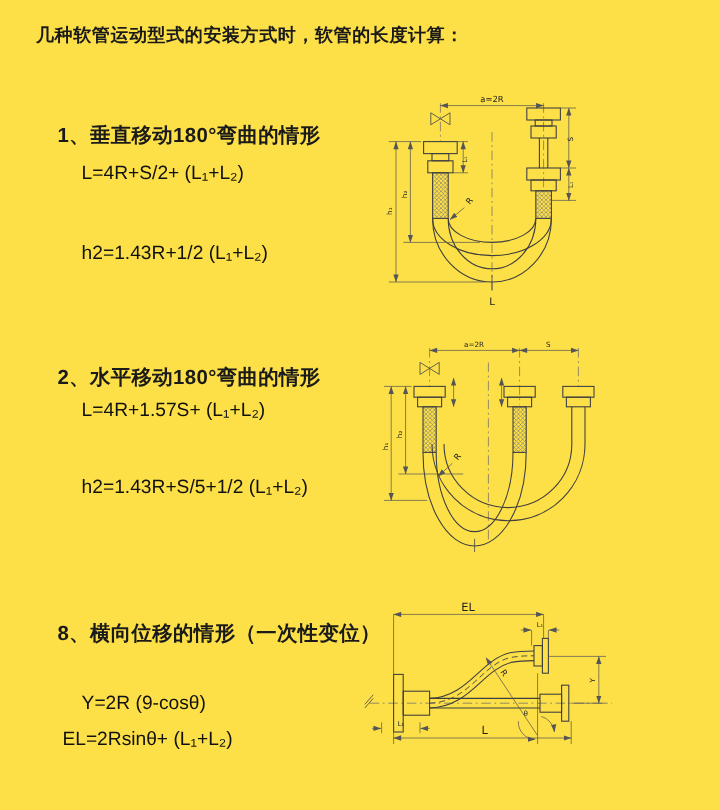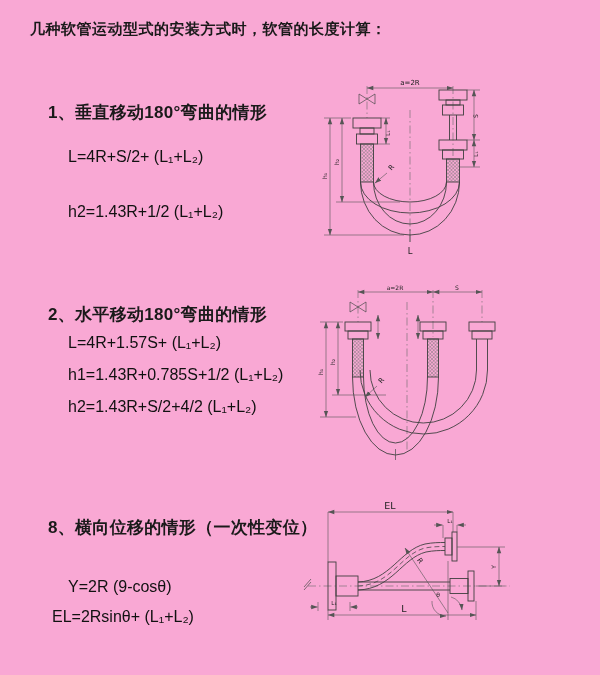--- a/index.html
+++ b/index.html
@@ -1,17 +1,17 @@
 <!DOCTYPE html>
 <html><head>
 <meta charset="utf-8">
 <style>
   html,body{margin:0;padding:0;background:#fff;}
   .page{
-    position:relative;width:600px;height:675px;background:#f9a8d4;overflow:hidden;
+    position:relative;width:600px;height:675px;background:#fde047;overflow:hidden;
     font-family:"Liberation Sans","DejaVu Sans",sans-serif;color:#1a1a1a;text-align:center;
   }
   .title{
     position:absolute;left:30px;top:20px;font-size:15px;font-weight:700;
     letter-spacing:0.5px;white-space:nowrap;
   }
   .sec-heading{
     position:absolute;font-size:17px;font-weight:700;white-space:nowrap;letter-spacing:0.3px;
   }
   .formula{
@@ -29,27 +29,26 @@
   .t8{font-size:8.5px;} .t9{font-size:9.5px;}
 </style>
 </head>
 <body>
 
 <div class="page">
 
   <div class="title">几种软管运动型式的安装方式时，软管的长度计算：</div>
 
   <div class="sec-heading" style="left:48px;top:101px">1、垂直移动180°弯曲的情形</div>
-  <div class="formula" style="left:68px;top:148px">L=4R+S/2+ (L₁+L₂)</div>
+  <div class="formula" style="left:68px;top:136px">L=4R+S/2+ (L₁+L₂)</div>
   <div class="formula" style="left:68px;top:203px">h2=1.43R+1/2 (L₁+L₂)</div>
 
   <div class="sec-heading" style="left:48px;top:303px">2、水平移动180°弯曲的情形</div>
   <div class="formula" style="left:68px;top:334px">L=4R+1.57S+ (L₁+L₂)</div>
-  <div class="formula" style="left:68px;top:366px">h1=1.43R+0.785S+1/2 (L₁+L₂)</div>
-  <div class="formula" style="left:68px;top:398px">h2=1.43R+S/2+4/2 (L₁+L₂)</div>
+  <div class="formula" style="left:68px;top:398px">h2=1.43R+S/5+1/2 (L₁+L₂)</div>
 
   <div class="sec-heading" style="left:48px;top:516px">8、横向位移的情形（一次性变位）</div>
   <div class="formula" style="left:68px;top:578px">Y=2R (9-cosθ)</div>
   <div class="formula" style="left:52px;top:608px">EL=2Rsinθ+ (L₁+L₂)</div>
 
   <svg style="left:308px;top:72px" width="288" height="192" viewBox="0 0 288 192">
     <defs>
       <marker id="e1" markerUnits="userSpaceOnUse" markerWidth="7" markerHeight="6" refX="6.3" refY="3" orient="auto">
         <path d="M0,0.8 L6.5,3 L0,5.2 z" fill="#555"></path>
         </marker>

